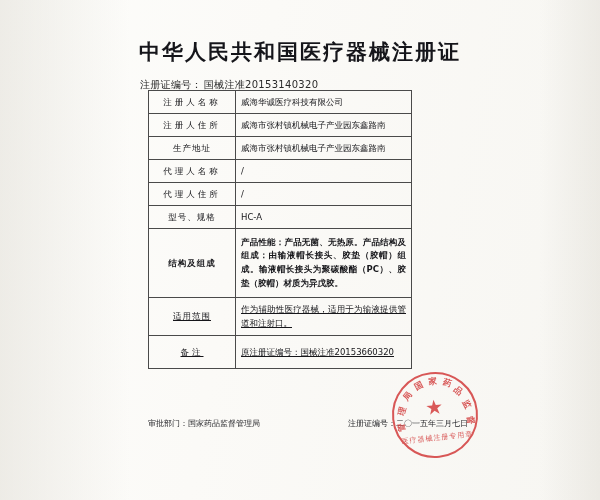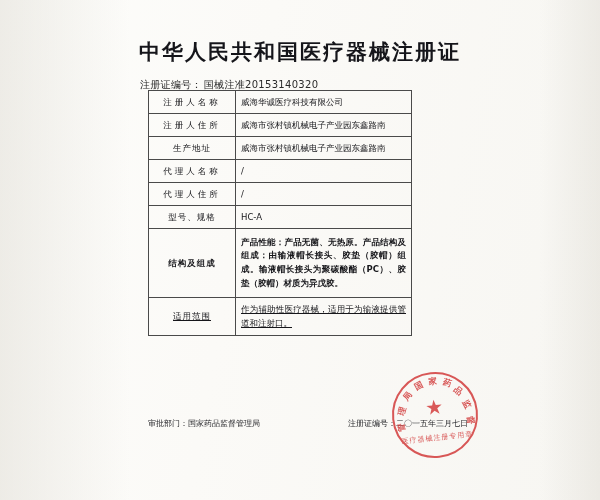--- a/index.html
+++ b/index.html
@@ -203,20 +203,24 @@
         <td class="key tight">型号、规格</td>
         <td class="val">HC-A</td>
       </tr>
       <tr class="h-lg">
         <td class="key tight">结构及组成</td>
         <td class="val block">产品性能：产品无菌、无热原。产品结构及组成：由输液帽长接头、胶垫（胶帽）组成。输液帽长接头为聚碳酸酯（PC）、胶垫（胶帽）材质为异戊胶。</td>
       </tr>
       <tr class="h-md">
         <td class="key tight">适用范围</td>
         <td class="val block">作为辅助性医疗器械，适用于为输液提供管道和注射口。</td>
+      </tr>
+      <tr class="h-md">
+        <td class="key">备注</td>
+        <td class="val">原注册证编号：国械注准20153660320</td>
       </tr>
     </tbody>
   </table>
 
   <div class="footer">
     <div class="footer-row">
       <div class="footer-left">
         <span>审批部门：</span><span>国家药品监督管理局</span>
       </div>
       <div class="footer-right">

